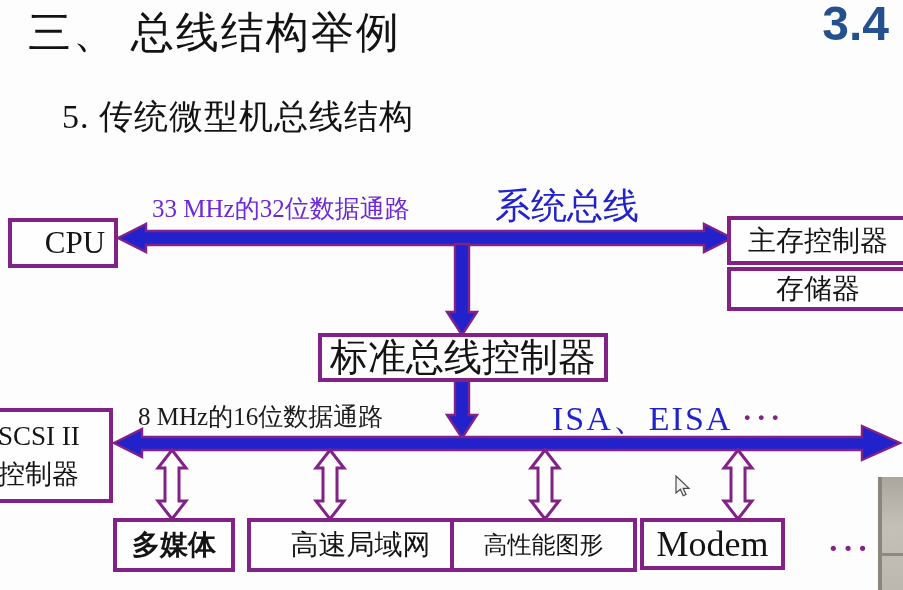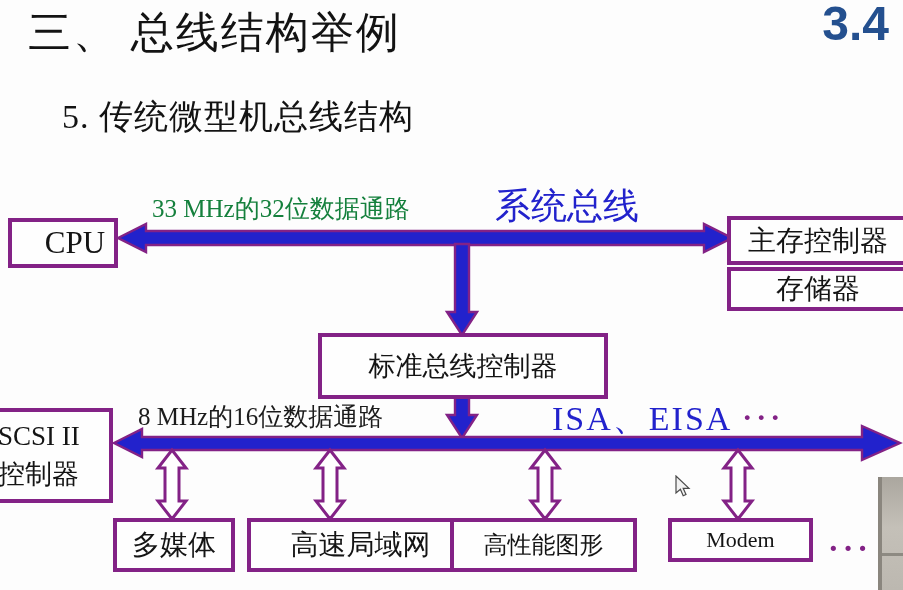--- a/index.html
+++ b/index.html
@@ -30,31 +30,31 @@
   
   .pbox{
     position:absolute;box-sizing:border-box;
     border:4px solid var(--accent_purple,#832286);
     background:#fefefe;display:flex;align-items:center;justify-content:center;
     white-space:nowrap;color:#141414;
   }
   .box-cpu        {left:8px;   top:218px; width:110px; height:50px; font-size:31px;padding-left:24px;}
   .box-memctrl    {left:727px; top:216px; width:182px; height:49px; font-size:28px;}
   .box-memory     {left:727px; top:267px; width:182px; height:44px; font-size:28px;}
-  .box-stdctrl    {left:318px; top:333px; width:290px; height:66px; font-size:27px;}
+  .box-stdctrl    {left:318px; top:333px; width:290px; height:49px; font-size:38px;}
   .box-scsi       {left:-10px; top:408px; width:123px; height:95px; font-size:27px;
                    flex-direction:column;align-items:flex-start;justify-content:center;
                    padding-left:4px;line-height:1.4;}
-  .box-dev1       {left:113px; top:518px; width:122px; height:54px; font-size:28px;}
+  .box-dev1       {left:113px; top:518px; width:122px; height:54px; font-size:28px;font-weight:bold;}
   .box-dev2       {left:247px; top:518px; width:227px; height:54px; font-size:28px;}
   .box-dev3       {left:450px; top:518px; width:187px; height:54px; font-size:24px;}
-  .box-dev4       {left:668px; top:518px; width:145px; height:44px; font-size:22px;}
+  .box-dev4       {left:640px; top:518px; width:145px; height:52px; font-size:36px;}
   
   .lbl{position:absolute;white-space:nowrap;}
-  .lbl-speed1{left:152px;top:192px;font-size:25px;color:#15803d;}
+  .lbl-speed1{left:152px;top:192px;font-size:25px;color:#6d28d9;}
   .lbl-sysbus{left:495px;top:182px;font-size:36px;color:var(--label_blue,#2222cc);}
   .lbl-speed2{left:138px;top:400px;font-size:25px;color:#1b1b1b;}
   .lbl-isa   {left:552px;top:396px;font-size:34px;color:var(--label_blue,#2222cc);letter-spacing:2px;}
   .ellipsis  {color:var(--accent_purple,#832286);font-weight:bold;letter-spacing:4px;}
   .lbl-isa .ellipsis{font-size:30px;vertical-align:3px;margin-left:10px;}
   .lbl-dev-ellipsis{left:828px;top:530px;font-size:32px;}
   
   .frame-edge{
     position:absolute;left:878px;top:477px;width:25px;height:113px;
     background:linear-gradient(180deg,#aba79f 0%,#c4c0b8 45%,#bcb8b0 100%);

